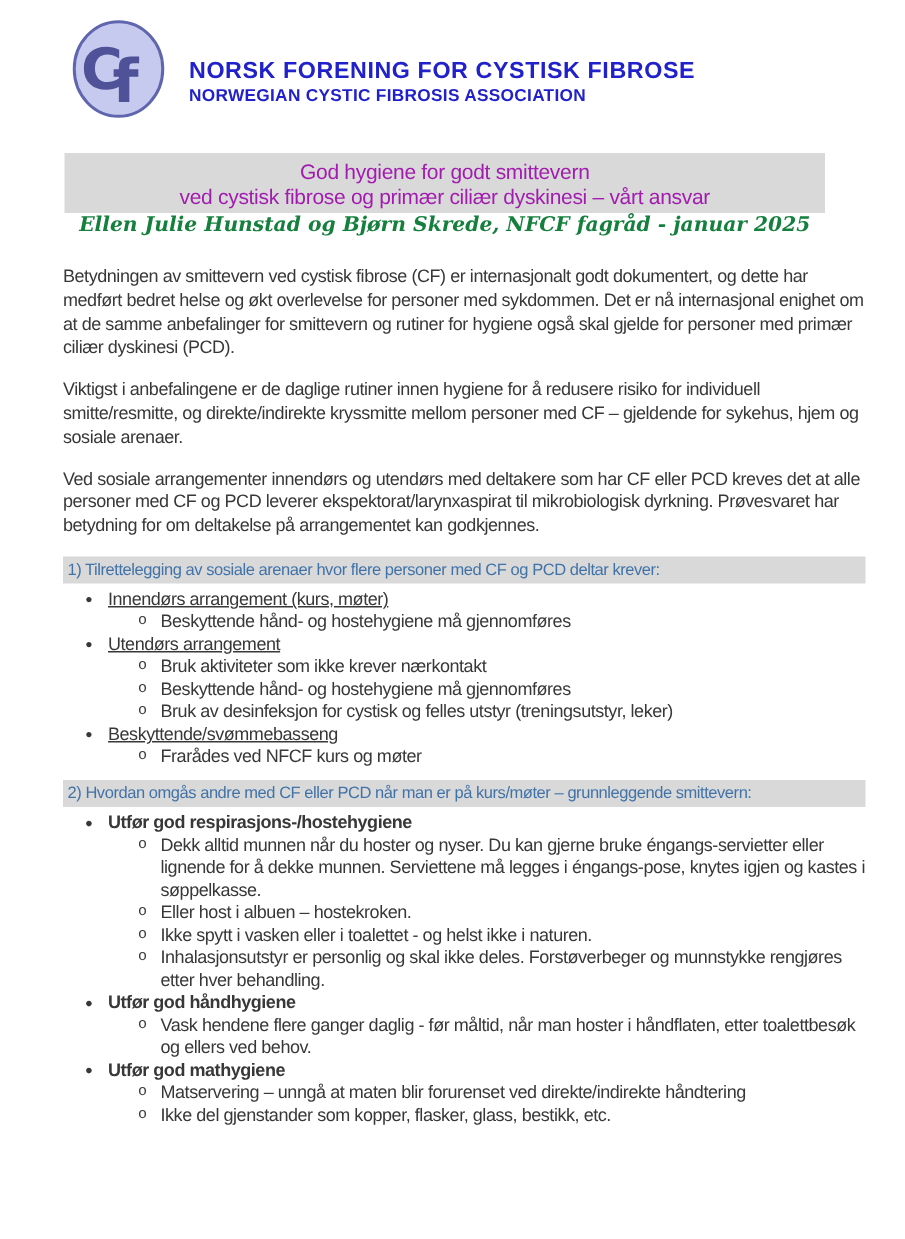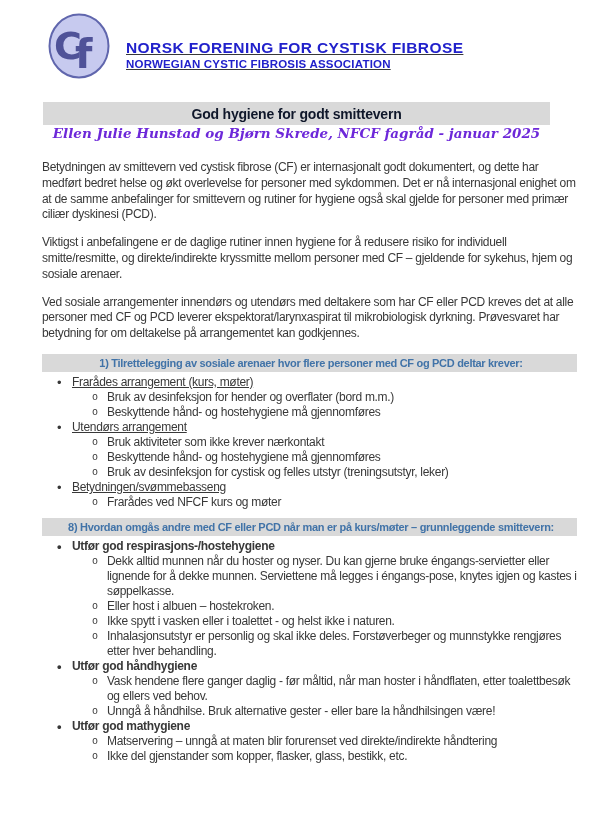--- a/index.html
+++ b/index.html
@@ -7,52 +7,52 @@
     position:relative;
     width:603px;height:826px;
     background:#ffffff;
     overflow:hidden;
     font-family:"Liberation Sans",sans-serif;
     color:#383838;
   }
   
   .header{display:flex;align-items:center;gap:16px;padding:13px 0 0 48px;}
   .logo{flex:0 0 auto;width:62px;height:66px;}
-  .org-names{display:flex;flex-direction:column;justify-content:center;margin-top:16px;text-decoration:underline;}
+  .org-names{display:flex;flex-direction:column;justify-content:center;margin-top:16px;}
   .org-primary{
     color:#2121cb;font-weight:bold;font-size:15.5px;line-height:19px;letter-spacing:.4px;
   }
   .org-secondary{
     color:#2121cb;font-weight:bold;font-size:11.5px;line-height:14px;letter-spacing:.2px;
   }
   
   .banner{
     margin:23px 0 0 43px;width:507px;
     background:#d9d9d9;
     text-align:center;padding:4px 0 2px;
   }
   .banner-line{
-    color:#0f172a;font-weight:bold;font-size:14px;line-height:17px;letter-spacing:-.2px;
+    color:#a21caf;font-weight:normal;font-size:14px;line-height:17px;letter-spacing:-.2px;
   }
   .byline{
     width:507px;margin-left:43px;text-align:center;
     font-family:"DejaVu Serif",serif;font-style:italic;font-weight:bold;
-    color:#6d28d9;font-size:13.5px;line-height:17px;
+    color:#15803d;font-size:13.5px;line-height:17px;
   }
   
   .content{padding:0 26px 0 42px;}
   .para{
     font-size:12px;line-height:15.8px;letter-spacing:-.3px;
     margin:0 0 12px 0;
   }
   .para.first{margin-top:18px;}
   .section-bar{
-    background:#d9d9d9;color:#4173a8;font-weight:bold;
+    background:#d9d9d9;color:#4173a8;font-weight:normal;
     font-size:11px;letter-spacing:-.3px;line-height:18px;height:18px;
-    padding-left:3px;margin-top:8px;white-space:nowrap;text-align:center;
+    padding-left:3px;margin-top:8px;white-space:nowrap;
   }
   .list{margin-top:3px;}
   .li1,.li2{position:relative;font-size:12px;line-height:15px;letter-spacing:-.3px;}
   .li1{padding-left:30px;}
   .li1::before{content:"\2022";position:absolute;left:15px;top:0;font-size:13px;}
   .li2{padding-left:65px;}
   .li2::before{
     content:"o";position:absolute;left:50px;top:0;
     font-family:"Liberation Mono",monospace;font-size:10px;line-height:15px;
   }
@@ -71,55 +71,54 @@
       <text x="27" y="55" font-family="DejaVu Sans, sans-serif" font-size="40" font-weight="bold" fill="#4f5298">f</text>
     </svg>
     <div class="org-names">
       <div class="org-primary">NORSK FORENING FOR CYSTISK FIBROSE</div>
       <div class="org-secondary">NORWEGIAN CYSTIC FIBROSIS ASSOCIATION</div>
     </div>
   </div>
 
   <div class="banner">
     <div class="banner-line">God hygiene for godt smittevern</div>
+    <div class="banner-line">ved cystisk fibrose og primær ciliær dyskinesi – vårt ansvar</div>
   </div>
   <div class="byline">Ellen Julie Hunstad og Bjørn Skrede, NFCF fagråd - januar 2025</div>
 
   <div class="content">
 
     <p class="para first">Betydningen av smittevern ved cystisk fibrose (CF) er internasjonalt godt dokumentert, og dette har medført bedret helse og økt overlevelse for personer med sykdommen. Det er nå internasjonal enighet om at de samme anbefalinger for smittevern og rutiner for hygiene også skal gjelde for personer med primær ciliær dyskinesi (PCD).</p>
     <p class="para">Viktigst i anbefalingene er de daglige rutiner innen hygiene for å redusere risiko for individuell smitte/resmitte, og direkte/indirekte kryssmitte mellom personer med CF – gjeldende for sykehus, hjem og sosiale arenaer.</p>
     <p class="para">Ved sosiale arrangementer innendørs og utendørs med deltakere som har CF eller PCD kreves det at alle personer med CF og PCD leverer ekspektorat/larynxaspirat til mikrobiologisk dyrkning. Prøvesvaret har betydning for om deltakelse på arrangementet kan godkjennes.</p>
 
     <div class="section-bar">1) Tilrettelegging av sosiale arenaer hvor flere personer med CF og PCD deltar krever:</div>
     <div class="list">
-      <div class="li1"><span class="u">Frarådes arrangement (kurs, møter)</span></div>
-      <div class="li2">Bruk av desinfeksjon for hender og overflater (bord m.m.)</div>
+      <div class="li1"><span class="u">Innendørs arrangement (kurs, møter)</span></div>
       <div class="li2">Beskyttende hånd- og hostehygiene må gjennomføres</div>
 
       <div class="li1"><span class="u">Utendørs arrangement</span></div>
       <div class="li2">Bruk aktiviteter som ikke krever nærkontakt</div>
       <div class="li2">Beskyttende hånd- og hostehygiene må gjennomføres</div>
       <div class="li2">Bruk av desinfeksjon for cystisk og felles utstyr (treningsutstyr, leker)</div>
 
-      <div class="li1"><span class="u">Betydningen/svømmebasseng</span></div>
+      <div class="li1"><span class="u">Beskyttende/svømmebasseng</span></div>
       <div class="li2">Frarådes ved NFCF kurs og møter</div>
     </div>
 
-    <div class="section-bar">8) Hvordan omgås andre med CF eller PCD når man er på kurs/møter – grunnleggende smittevern:</div>
+    <div class="section-bar">2) Hvordan omgås andre med CF eller PCD når man er på kurs/møter – grunnleggende smittevern:</div>
     <div class="list">
       <div class="li1 b"><span>Utfør god respirasjons-/hostehygiene</span></div>
       <div class="li2">Dekk alltid munnen når du hoster og nyser. Du kan gjerne bruke éngangs-servietter eller lignende for å dekke munnen. Serviettene må legges i éngangs-pose, knytes igjen og kastes i søppelkasse.</div>
       <div class="li2">Eller host i albuen – hostekroken.</div>
       <div class="li2">Ikke spytt i vasken eller i toalettet - og helst ikke i naturen.</div>
       <div class="li2">Inhalasjonsutstyr er personlig og skal ikke deles. Forstøverbeger og munnstykke rengjøres etter hver behandling.</div>
 
       <div class="li1 b"><span>Utfør god håndhygiene</span></div>
       <div class="li2">Vask hendene flere ganger daglig - før måltid, når man hoster i håndflaten, etter toalettbesøk og ellers ved behov.</div>
-      <div class="li2">Unngå å håndhilse. Bruk alternative gester - eller bare la håndhilsingen være!</div>
 
       <div class="li1 b"><span>Utfør god mathygiene</span></div>
       <div class="li2">Matservering – unngå at maten blir forurenset ved direkte/indirekte håndtering</div>
       <div class="li2">Ikke del gjenstander som kopper, flasker, glass, bestikk, etc.</div>
     </div>
 
   </div>
 </div>
 
 </body></html>

